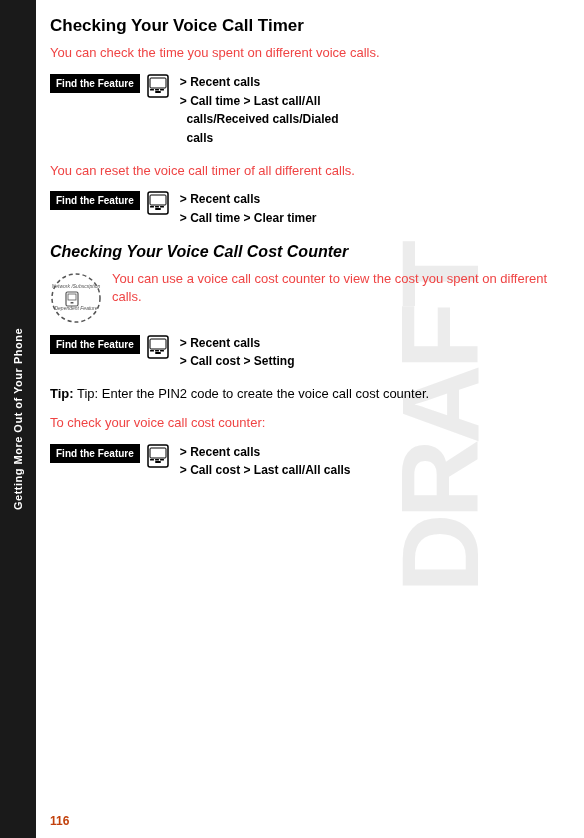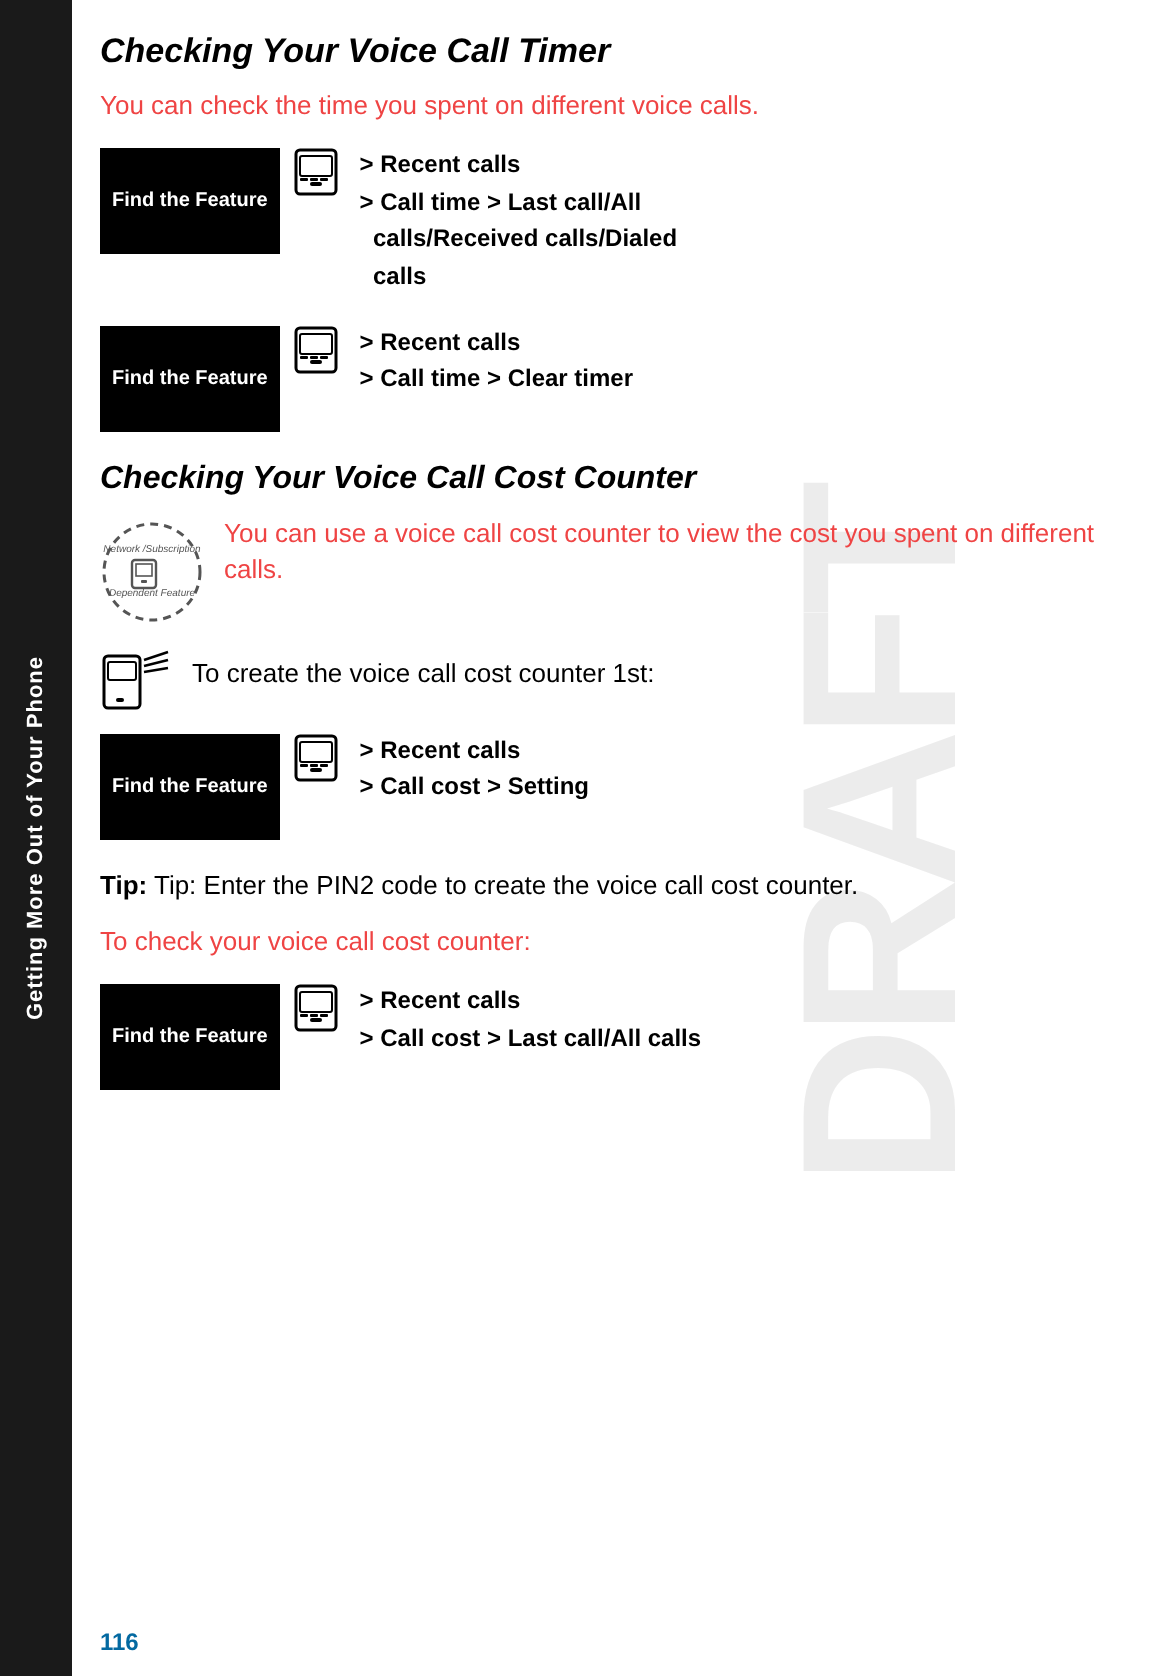--- a/index.html
+++ b/index.html
@@ -66,21 +66,20 @@
 
     .content-inner {
       position: relative;
       z-index: 1;
     }
 
     
     .section-heading {
       font-size: 17px;
       font-weight: bold;
-      font-style: italic;
       color: #000;
       margin-bottom: 8px;
       line-height: 1.2;
     }
 
     .section-heading-large {
       font-size: 16px;
       font-weight: bold;
       font-style: italic;
       color: #000;
@@ -113,21 +112,21 @@
       align-items: flex-start;
       margin-bottom: 14px;
       margin-top: 2px;
     }
 
     .find-feature-label {
       background: #000;
       color: #fff;
       font-size: 10px;
       font-weight: bold;
-      padding: 21px 6px;
+      padding: 4px 6px;
       white-space: nowrap;
       margin-right: 6px;
       margin-top: 1px;
       flex-shrink: 0;
     }
 
     
     .phone-icon {
       width: 28px;
       height: 24px;
@@ -174,21 +173,21 @@
       padding-top: 6px;
     }
 
     
     .page-number {
       position: absolute;
       bottom: 10px;
       left: 14px;
       font-size: 12px;
       font-weight: bold;
-      color: #0369a1;
+      color: #c2410c;
     }
   </style>
 </head>
 <body>
 
 <div class="page-wrapper">
 
   <div class="sidebar">
     <span class="sidebar-text">Getting More Out of Your Phone</span>
   </div>
@@ -211,20 +210,21 @@
           <rect x="4" y="4" width="16" height="10" rx="1" fill="none" stroke="#000" stroke-width="1"></rect>
           <rect x="9" y="17" width="6" height="2" rx="1" fill="#000"></rect>
           <rect x="4" y="15" width="4" height="1.5" rx="0.5" fill="#000"></rect>
           <rect x="9" y="15" width="4" height="1.5" rx="0.5" fill="#000"></rect>
           <rect x="14" y="15" width="4" height="1.5" rx="0.5" fill="#000"></rect>
         </svg>
         <div class="nav-path">&gt; Recent calls<br>&gt; Call time &gt; Last call/All<br>&nbsp;&nbsp;calls/Received calls/Dialed<br>&nbsp;&nbsp;calls</div>
       </div>
 
 
+      <p class="body-text">You can reset the voice call timer of all different calls.</p>
 
       <div class="find-feature-row">
         <div class="find-feature-label">Find the Feature</div>
         <svg class="phone-icon" viewBox="0 0 28 24" xmlns="http://www.w3.org/2000/svg">
           <rect x="2" y="1" width="20" height="22" rx="2" ry="2" fill="none" stroke="#000" stroke-width="1.5"></rect>
           <rect x="4" y="4" width="16" height="10" rx="1" fill="none" stroke="#000" stroke-width="1"></rect>
           <rect x="9" y="17" width="6" height="2" rx="1" fill="#000"></rect>
           <rect x="4" y="15" width="4" height="1.5" rx="0.5" fill="#000"></rect>
           <rect x="9" y="15" width="4" height="1.5" rx="0.5" fill="#000"></rect>
           <rect x="14" y="15" width="4" height="1.5" rx="0.5" fill="#000"></rect>
@@ -241,33 +241,20 @@
           <text x="26" y="16" text-anchor="middle" font-size="5" fill="#555" font-style="italic">Network /Subscription</text>
           <text x="26" y="38" text-anchor="middle" font-size="5" fill="#555" font-style="italic">Dependent Feature</text>
 
           <rect x="16" y="20" width="12" height="14" rx="1.5" fill="none" stroke="#555" stroke-width="1.2"></rect>
           <rect x="18" y="22" width="8" height="6" fill="none" stroke="#555" stroke-width="0.8"></rect>
           <rect x="20.5" y="30" width="3" height="1.5" rx="0.5" fill="#555"></rect>
         </svg>
         <p class="body-text" style="flex:1; margin-bottom:16px;">You can use a voice call cost counter to view the cost you spent on different calls.</p>
       </div>
 
-      <div class="phone-antenna-row">
-        <svg class="phone-antenna-icon" viewBox="0 0 36 36" xmlns="http://www.w3.org/2000/svg">
-
-          <rect x="2" y="6" width="18" height="26" rx="2" fill="none" stroke="#000" stroke-width="1.5"></rect>
-          <rect x="4" y="9" width="14" height="9" rx="1" fill="none" stroke="#000" stroke-width="1"></rect>
-          <rect x="8" y="27" width="4" height="2" rx="1" fill="#000"></rect>
-
-          <line x1="22" y1="8" x2="34" y2="4" stroke="#000" stroke-width="1.2"></line>
-          <line x1="22" y1="11" x2="34" y2="8" stroke="#000" stroke-width="1.2"></line>
-          <line x1="22" y1="14" x2="34" y2="12" stroke="#000" stroke-width="1.2"></line>
-        </svg>
-        <p class="phone-antenna-text">To create the voice call cost counter 1st:</p>
-      </div>
 
       <div class="find-feature-row">
         <div class="find-feature-label">Find the Feature</div>
         <svg class="phone-icon" viewBox="0 0 28 24" xmlns="http://www.w3.org/2000/svg">
           <rect x="2" y="1" width="20" height="22" rx="2" ry="2" fill="none" stroke="#000" stroke-width="1.5"></rect>
           <rect x="4" y="4" width="16" height="10" rx="1" fill="none" stroke="#000" stroke-width="1"></rect>
           <rect x="9" y="17" width="6" height="2" rx="1" fill="#000"></rect>
           <rect x="4" y="15" width="4" height="1.5" rx="0.5" fill="#000"></rect>
           <rect x="9" y="15" width="4" height="1.5" rx="0.5" fill="#000"></rect>
           <rect x="14" y="15" width="4" height="1.5" rx="0.5" fill="#000"></rect>

